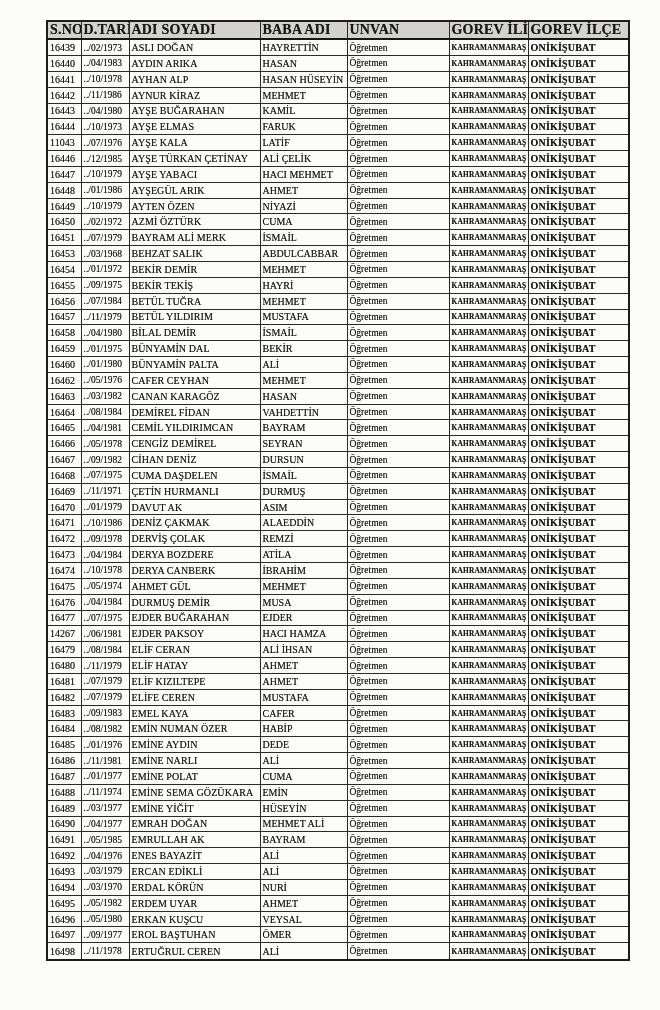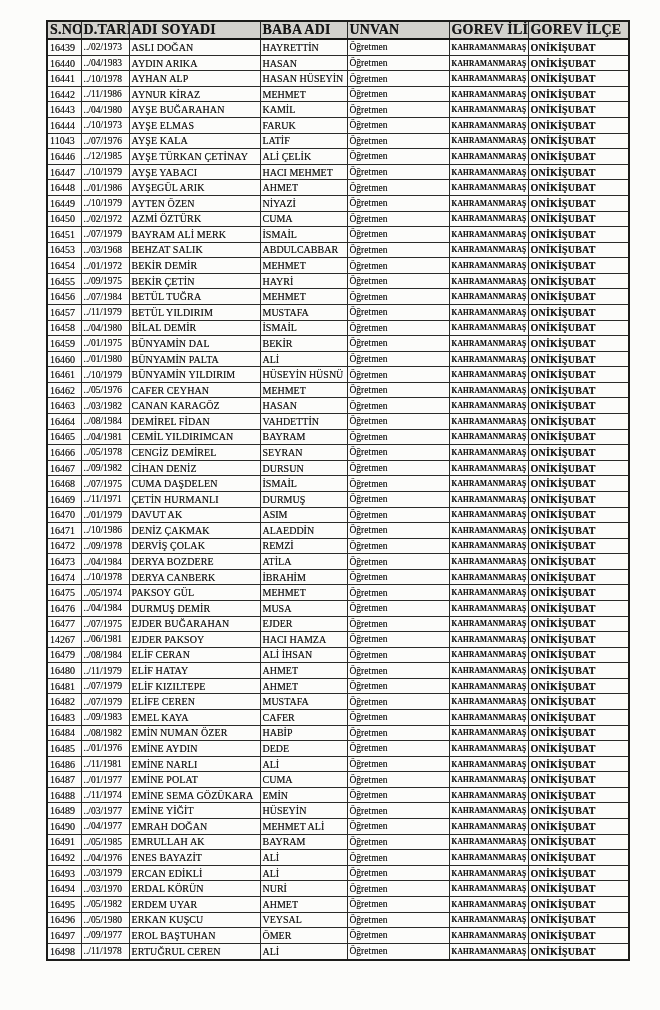--- a/index.html
+++ b/index.html
@@ -217,21 +217,21 @@
           <td class="c1">../01/1972</td>
           <td class="c2">BEKİR DEMİR</td>
           <td class="c3">MEHMET</td>
           <td class="c4">Öğretmen</td>
           <td class="c5">KAHRAMANMARAŞ</td>
           <td class="c6">ONİKİŞUBAT</td>
         </tr>
         <tr>
           <td class="c0">16455</td>
           <td class="c1">../09/1975</td>
-          <td class="c2">BEKİR ÇETİN</td>
+          <td class="c2">BEKİR TEKİŞ</td>
           <td class="c3">HAYRİ</td>
           <td class="c4">Öğretmen</td>
           <td class="c5">KAHRAMANMARAŞ</td>
           <td class="c6">ONİKİŞUBAT</td>
         </tr>
         <tr>
           <td class="c0">16456</td>
           <td class="c1">../07/1984</td>
           <td class="c2">BETÜL TUĞRA</td>
           <td class="c3">MEHMET</td>
@@ -269,29 +269,20 @@
         <tr>
           <td class="c0">16460</td>
           <td class="c1">../01/1980</td>
           <td class="c2">BÜNYAMİN PALTA</td>
           <td class="c3">ALİ</td>
           <td class="c4">Öğretmen</td>
           <td class="c5">KAHRAMANMARAŞ</td>
           <td class="c6">ONİKİŞUBAT</td>
         </tr>
         <tr>
-          <td class="c0">16461</td>
-          <td class="c1">../10/1979</td>
-          <td class="c2">BÜNYAMİN YILDIRIM</td>
-          <td class="c3">HÜSEYİN HÜSNÜ</td>
-          <td class="c4">Öğretmen</td>
-          <td class="c5">KAHRAMANMARAŞ</td>
-          <td class="c6">ONİKİŞUBAT</td>
-        </tr>
-        <tr>
           <td class="c0">16462</td>
           <td class="c1">../05/1976</td>
           <td class="c2">CAFER CEYHAN</td>
           <td class="c3">MEHMET</td>
           <td class="c4">Öğretmen</td>
           <td class="c5">KAHRAMANMARAŞ</td>
           <td class="c6">ONİKİŞUBAT</td>
         </tr>
         <tr>
           <td class="c0">16463</td>
@@ -397,21 +388,21 @@
           <td class="c1">../10/1978</td>
           <td class="c2">DERYA CANBERK</td>
           <td class="c3">İBRAHİM</td>
           <td class="c4">Öğretmen</td>
           <td class="c5">KAHRAMANMARAŞ</td>
           <td class="c6">ONİKİŞUBAT</td>
         </tr>
         <tr>
           <td class="c0">16475</td>
           <td class="c1">../05/1974</td>
-          <td class="c2">PAKSOY GÜL</td>
+          <td class="c2">AHMET GÜL</td>
           <td class="c3">MEHMET</td>
           <td class="c4">Öğretmen</td>
           <td class="c5">KAHRAMANMARAŞ</td>
           <td class="c6">ONİKİŞUBAT</td>
         </tr>
         <tr>
           <td class="c0">16476</td>
           <td class="c1">../04/1984</td>
           <td class="c2">DURMUŞ DEMİR</td>
           <td class="c3">MUSA</td>

